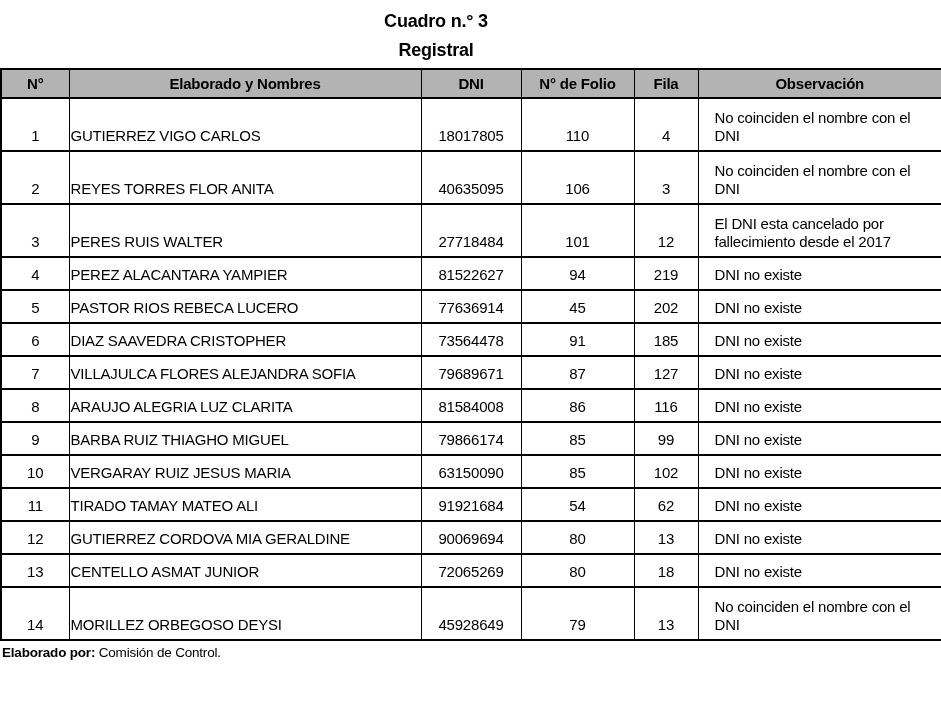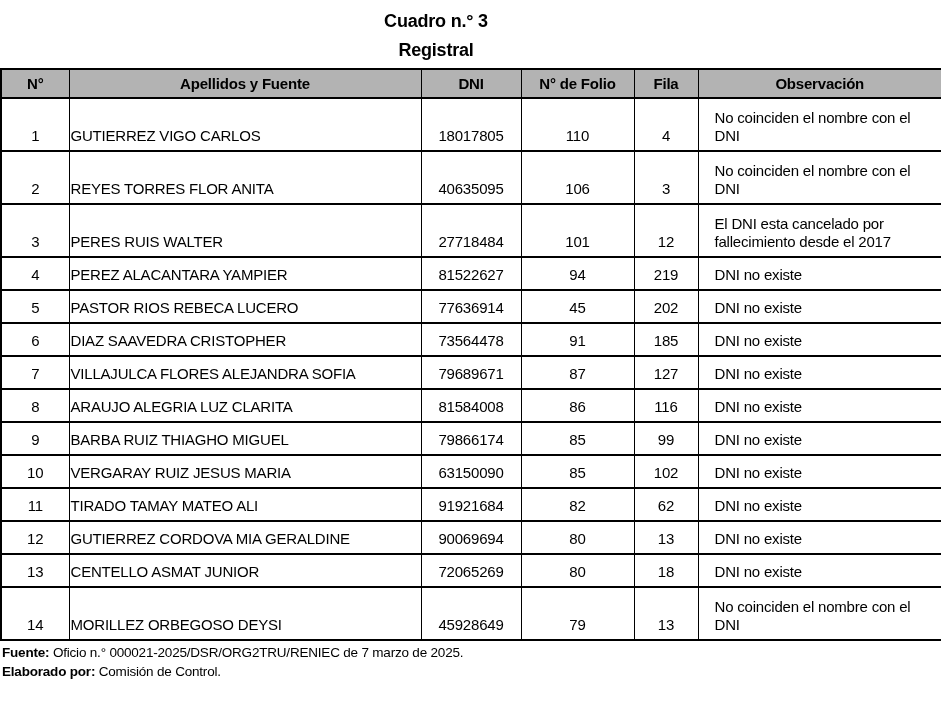--- a/index.html
+++ b/index.html
@@ -84,21 +84,21 @@
       <col class="c-num">
         <col class="c-name">
         <col class="c-dni">
       <col class="c-folio">
         <col class="c-fila">
         <col class="c-obs">
     </colgroup>
     <thead>
       <tr>
         <th>N°</th>
-        <th>Apellidos y Fuente</th>
+        <th>Elaborado y Nombres</th>
         <th>DNI</th>
         <th>N° de Folio</th>
         <th>Fila</th>
         <th>Observación</th>
       </tr>
     </thead>
     <tbody>
         <tr class="tall">
           <td class="col-num">1</td>
           <td class="col-name">GUTIERREZ VIGO CARLOS</td>
@@ -196,21 +196,21 @@
           <td class="col-folio">85</td>
           <td class="col-fila">102</td>
           <td class="col-obs">
             <div class="obs-inner">DNI no existe</div>
           </td>
         </tr>
         <tr class="normal">
           <td class="col-num">11</td>
           <td class="col-name">TIRADO TAMAY MATEO ALI</td>
           <td class="col-dni">91921684</td>
-          <td class="col-folio">82</td>
+          <td class="col-folio">54</td>
           <td class="col-fila">62</td>
           <td class="col-obs">
             <div class="obs-inner">DNI no existe</div>
           </td>
         </tr>
         <tr class="normal">
           <td class="col-num">12</td>
           <td class="col-name">GUTIERREZ CORDOVA MIA GERALDINE</td>
           <td class="col-dni">90069694</td>
           <td class="col-folio">80</td>
@@ -237,20 +237,17 @@
           <td class="col-fila">13</td>
           <td class="col-obs">
             <div class="obs-inner">No coinciden el nombre con el DNI</div>
           </td>
         </tr>
       </tbody>
   </table>
 
   <div class="footnotes">
     <div class="footnote">
-      <span class="fn-label">Fuente:</span><span> Oficio n.° 000021-2025/DSR/ORG2TRU/RENIEC de 7 marzo de 2025.</span>
-    </div>
-    <div class="footnote">
       <span class="fn-label">Elaborado por:</span><span> Comisión de Control.</span>
     </div>
   </div>
 
 </div>
 
 </body></html>

